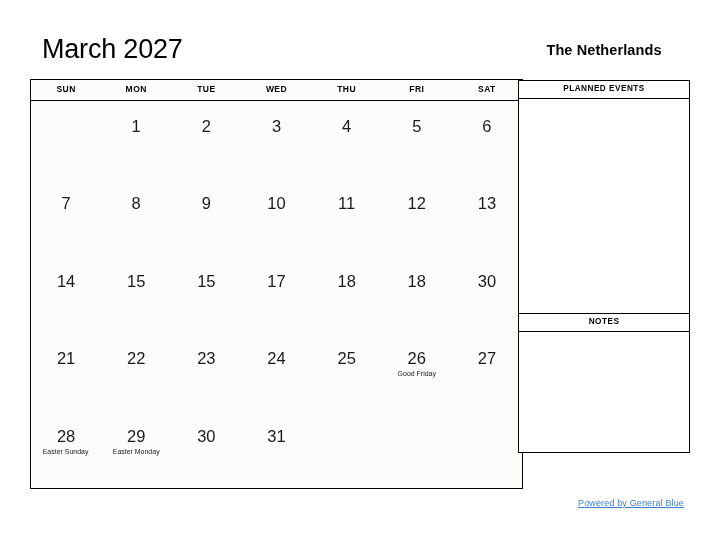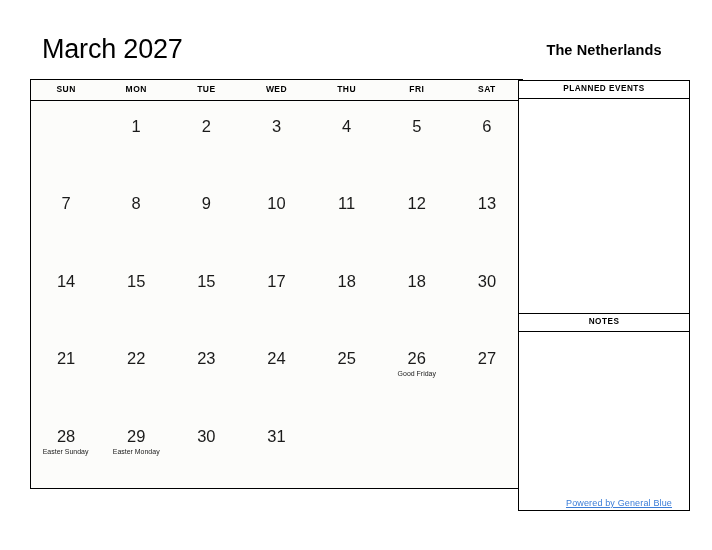--- a/index.html
+++ b/index.html
@@ -120,21 +120,21 @@
 
   .panel {
     position: absolute;
     left: 518px;
     width: 172px;
     border: 1.3px solid #000000;
     box-sizing: border-box;
     background: #ffffff;
   }
   .panel-events { top: 80px; height: 275px; }
-  .panel-notes  { top: 313px; height: 198px; }
+  .panel-notes  { top: 313px; height: 140px; }
 
   .panel-header {
     height: 18px;
     border-bottom: 1.3px solid #000000;
     display: flex;
     align-items: center;
     justify-content: center;
     font-size: 8.2px;
     font-weight: bold;
     letter-spacing: 0.5px;
@@ -142,21 +142,21 @@
     box-sizing: border-box;
   }
   .panel-body {
     height: calc(100% - 18px);
     background: #ffffff;
   }
 
   
   .footer-link {
     position: absolute;
-    right: 40px;
+    right: 28px;
     top: 497px;
     font-size: 9px;
     line-height: 12px;
     color: #3b7dd8;
     text-decoration: underline;
     letter-spacing: 0.15px;
     white-space: nowrap;
     cursor: pointer;
     padding-left: 16px;
   }

